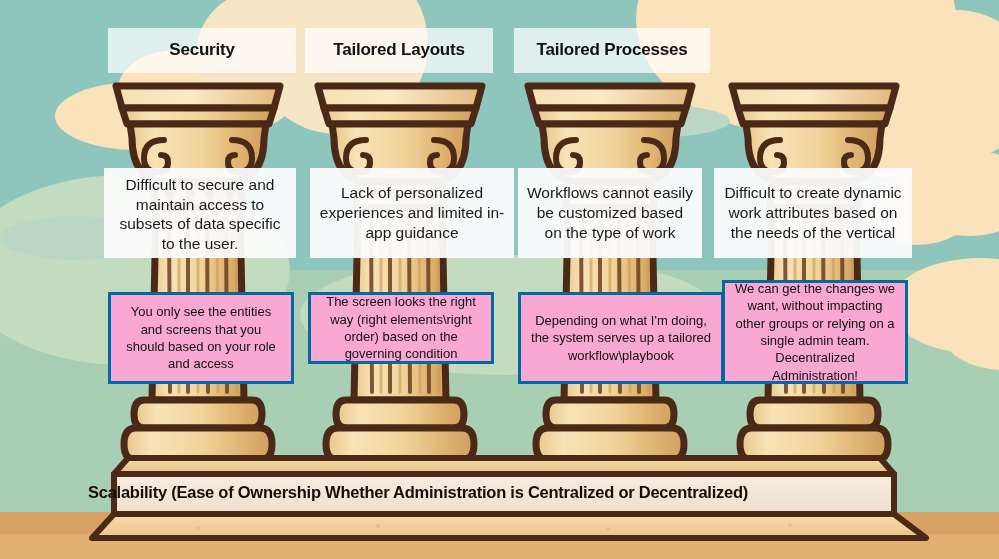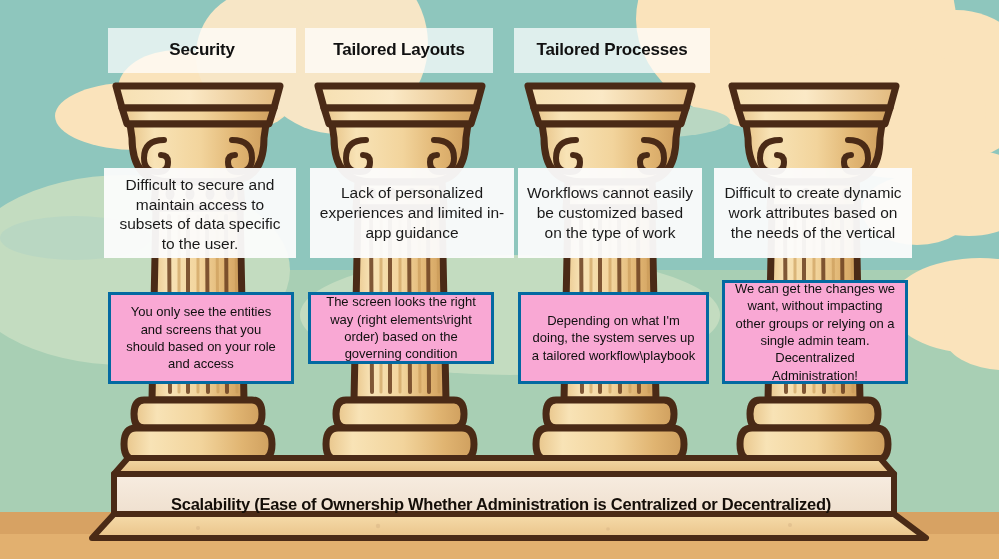--- a/index.html
+++ b/index.html
@@ -145,28 +145,26 @@
   }
 
   .banner-text {
     position: absolute;
     left: 88px;
     top: 476px;
     width: 826px;
     height: 32px;
     display: flex;
     align-items: center;
-    justify-content: center;
     text-align: center;
     color: #140e08;
     font-weight: bold;
     font-size: 16.5px;
     letter-spacing: -0.25px;
     white-space: nowrap;
-    margin-top: 12px;
   }
 </style>
 </head>
 <body>
 
 <div id="stage">
 
   <div class="bg-layer">
     <div class="sky"></div>
 
@@ -411,21 +409,21 @@
   <div class="white-box" style="left:714px; top:168px; width:198px; height:90px;">
     <span>Difficult to create dynamic work attributes based on the needs of the vertical</span>
   </div>
 
   <div class="blue-box" style="left:108px; top:292px; width:186px; height:92px;">
     <span>You only see the entities and screens that you should based on your role and access</span>
   </div>
   <div class="blue-box" style="left:308px; top:292px; width:186px; height:72px;">
     <span>The screen looks the right way (right elements\right order) based on the governing condition</span>
   </div>
-  <div class="blue-box" style="left:518px; top:292px; width:191px; height:92px;">
+  <div class="blue-box" style="left:518px; top:292px; width:206px; height:92px;">
     <span>Depending on what I'm doing, the system serves up a tailored workflow\playbook</span>
   </div>
   <div class="blue-box" style="left:722px; top:280px; width:186px; height:104px;">
     <span>We can get the changes we want, without impacting other groups or relying on a single admin team.  Decentralized Administration!</span>
   </div>
 
   <div class="banner-text">
     <span>Scalability (Ease of Ownership Whether Administration is Centralized or Decentralized)</span>
   </div>
 

